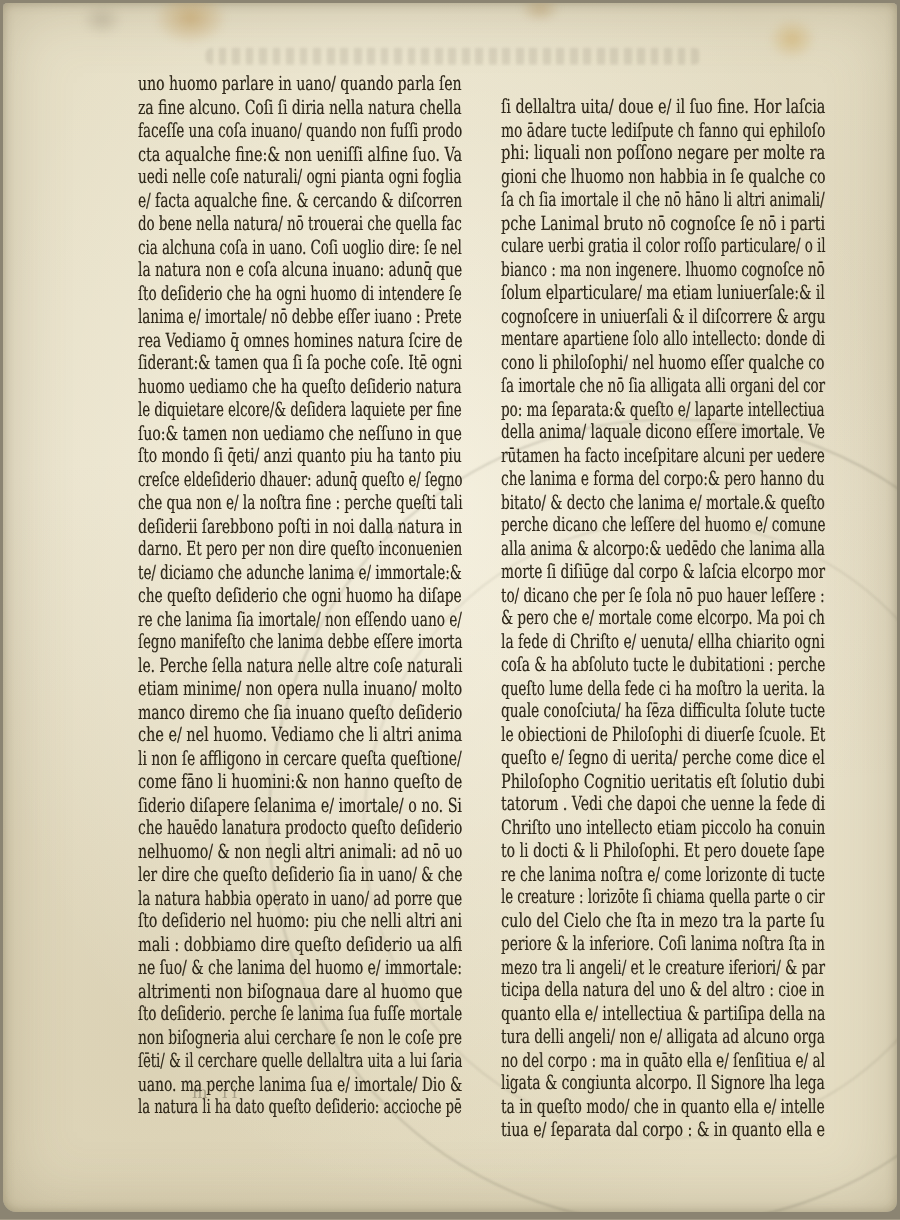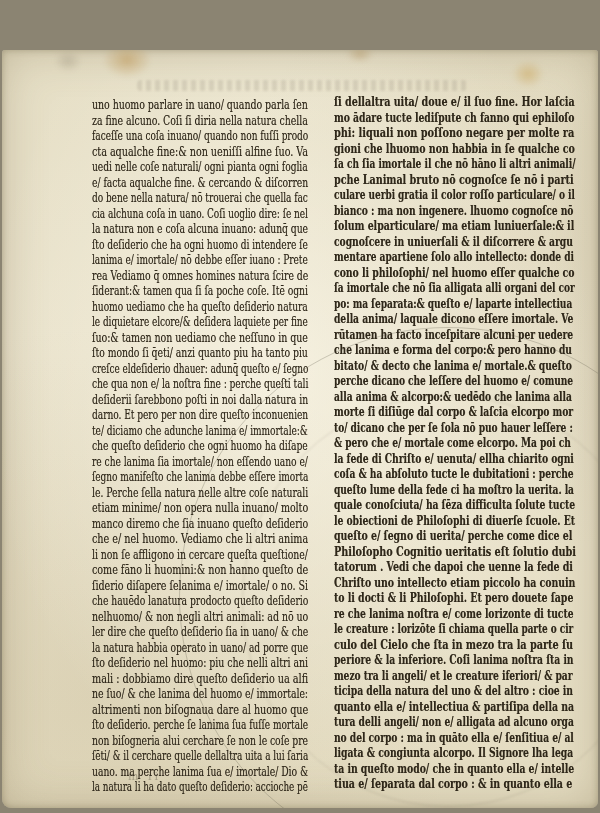--- a/index.html
+++ b/index.html
@@ -5,41 +5,41 @@
   html,body{margin:0;padding:0;width:600px;height:813px;overflow:hidden;
     background:#8b8472;font-family:"DejaVu Serif","Liberation Serif",serif;}
   .page{position:absolute;top:2px;left:2px;right:2px;bottom:5px;overflow:hidden;
     border-radius:3px 3px 7px 9px;
     background-color:#e8e1c9;
     background-image:
       radial-gradient(ellipse at 48% 42%, rgba(255,252,240,.55) 0%, rgba(255,252,240,0) 70%),
       radial-gradient(circle at 15% 85%, rgba(160,140,95,.14), transparent 45%),
       radial-gradient(circle at 90% 25%, rgba(160,140,95,.10), transparent 40%),
       linear-gradient(180deg,#e6dfc6 0%,#e9e2cb 40%,#e4dcc1 100%);
-    box-shadow: inset 0 0 45px rgba(120,102,66,.30), inset 0 0 7px rgba(88,78,52,.38); margin-top: 48px;}
+    box-shadow: inset 0 0 45px rgba(120,102,66,.30), inset 0 0 7px rgba(88,78,52,.38);}
   .stain{position:absolute;border-radius:50%;filter:blur(2px);}
   .stain-1{left:100px;top:-8px;width:50px;height:36px;
     background:radial-gradient(ellipse,rgba(186,146,80,.55),rgba(186,146,80,0) 70%);}
   .stain-2{left:344px;top:-5px;width:28px;height:18px;
     background:radial-gradient(ellipse,rgba(172,140,88,.42),rgba(172,140,88,0) 70%);}
   .stain-3{left:510px;top:10px;width:32px;height:28px;
     background:radial-gradient(ellipse,rgba(202,164,88,.5),rgba(202,164,88,0) 70%);}
   .stain-4{left:52px;top:0px;width:28px;height:22px;
     background:radial-gradient(ellipse,rgba(150,140,118,.35),rgba(150,140,118,0) 70%);}
   .showthrough{position:absolute;left:135px;top:30px;width:330px;height:11px;opacity:.55;
     background:repeating-linear-gradient(90deg,rgba(120,113,96,.30) 0 5px,rgba(120,113,96,0) 5px 9px);
     filter:blur(1.2px);border-radius:4px;}
   .impression{position:absolute;border-radius:50%;pointer-events:none;}
   .impression-outer{left:177px;top:277px;width:536px;height:536px;
     border:1.5px solid rgba(104,99,84,.30);filter:blur(.6px);}
   .impression-inner{left:240px;top:345px;width:410px;height:410px;
     border:1px solid rgba(104,99,84,.18);filter:blur(.8px);}
   .col{position:absolute;top:47px;width:216px;color:#2e2719;font-size:13px;}
   .col-left{left:90px;}
-  .col-right{left:332px;top:44px;font-weight:bold;}
+  .col-right{left:332px;top:62px;}
   .line{display:table;white-space:pre;height:15.5px;line-height:15.5px;
     transform-origin:0 50%;text-shadow:.3px .3px 0 rgba(44,36,24,.40);}
   .signature{position:absolute;left:126px;top:720px;font-size:11px;
     color:rgba(76,70,54,.38);letter-spacing:3px;filter:blur(.4px);}
 </style>
 </head>
 <body>
 
 <div class="page">
   <div class="stain stain-1"></div>

